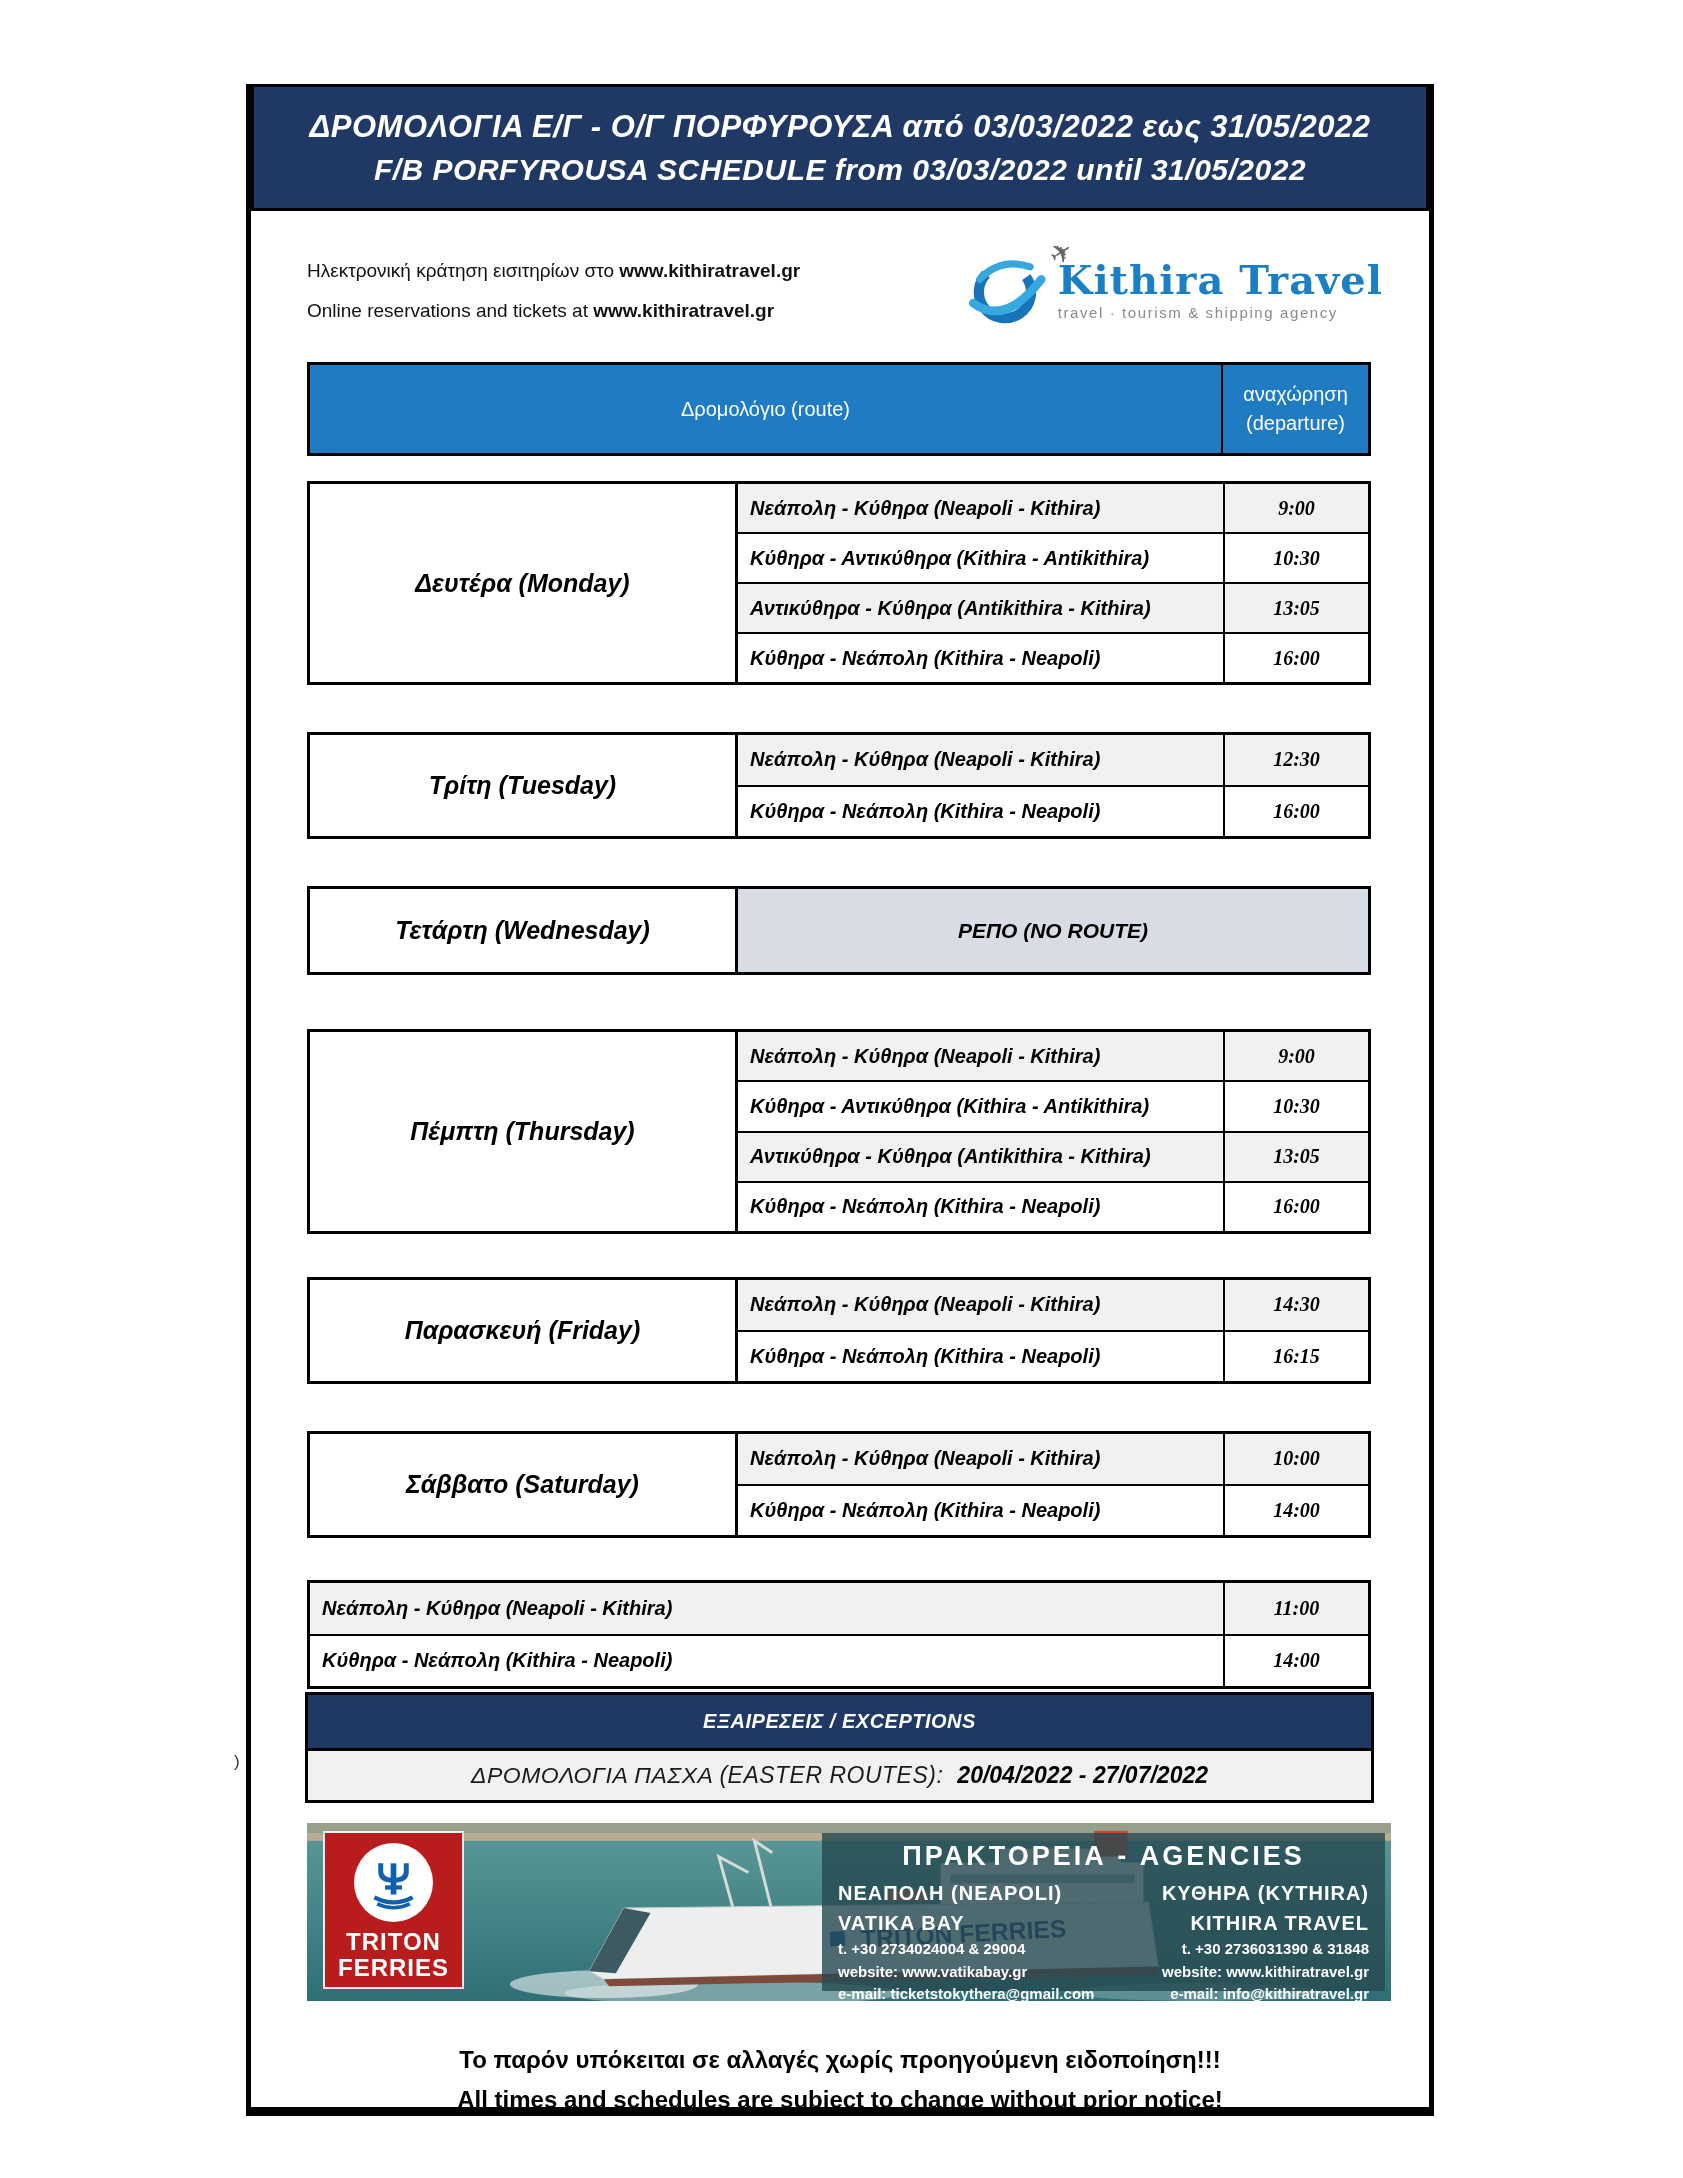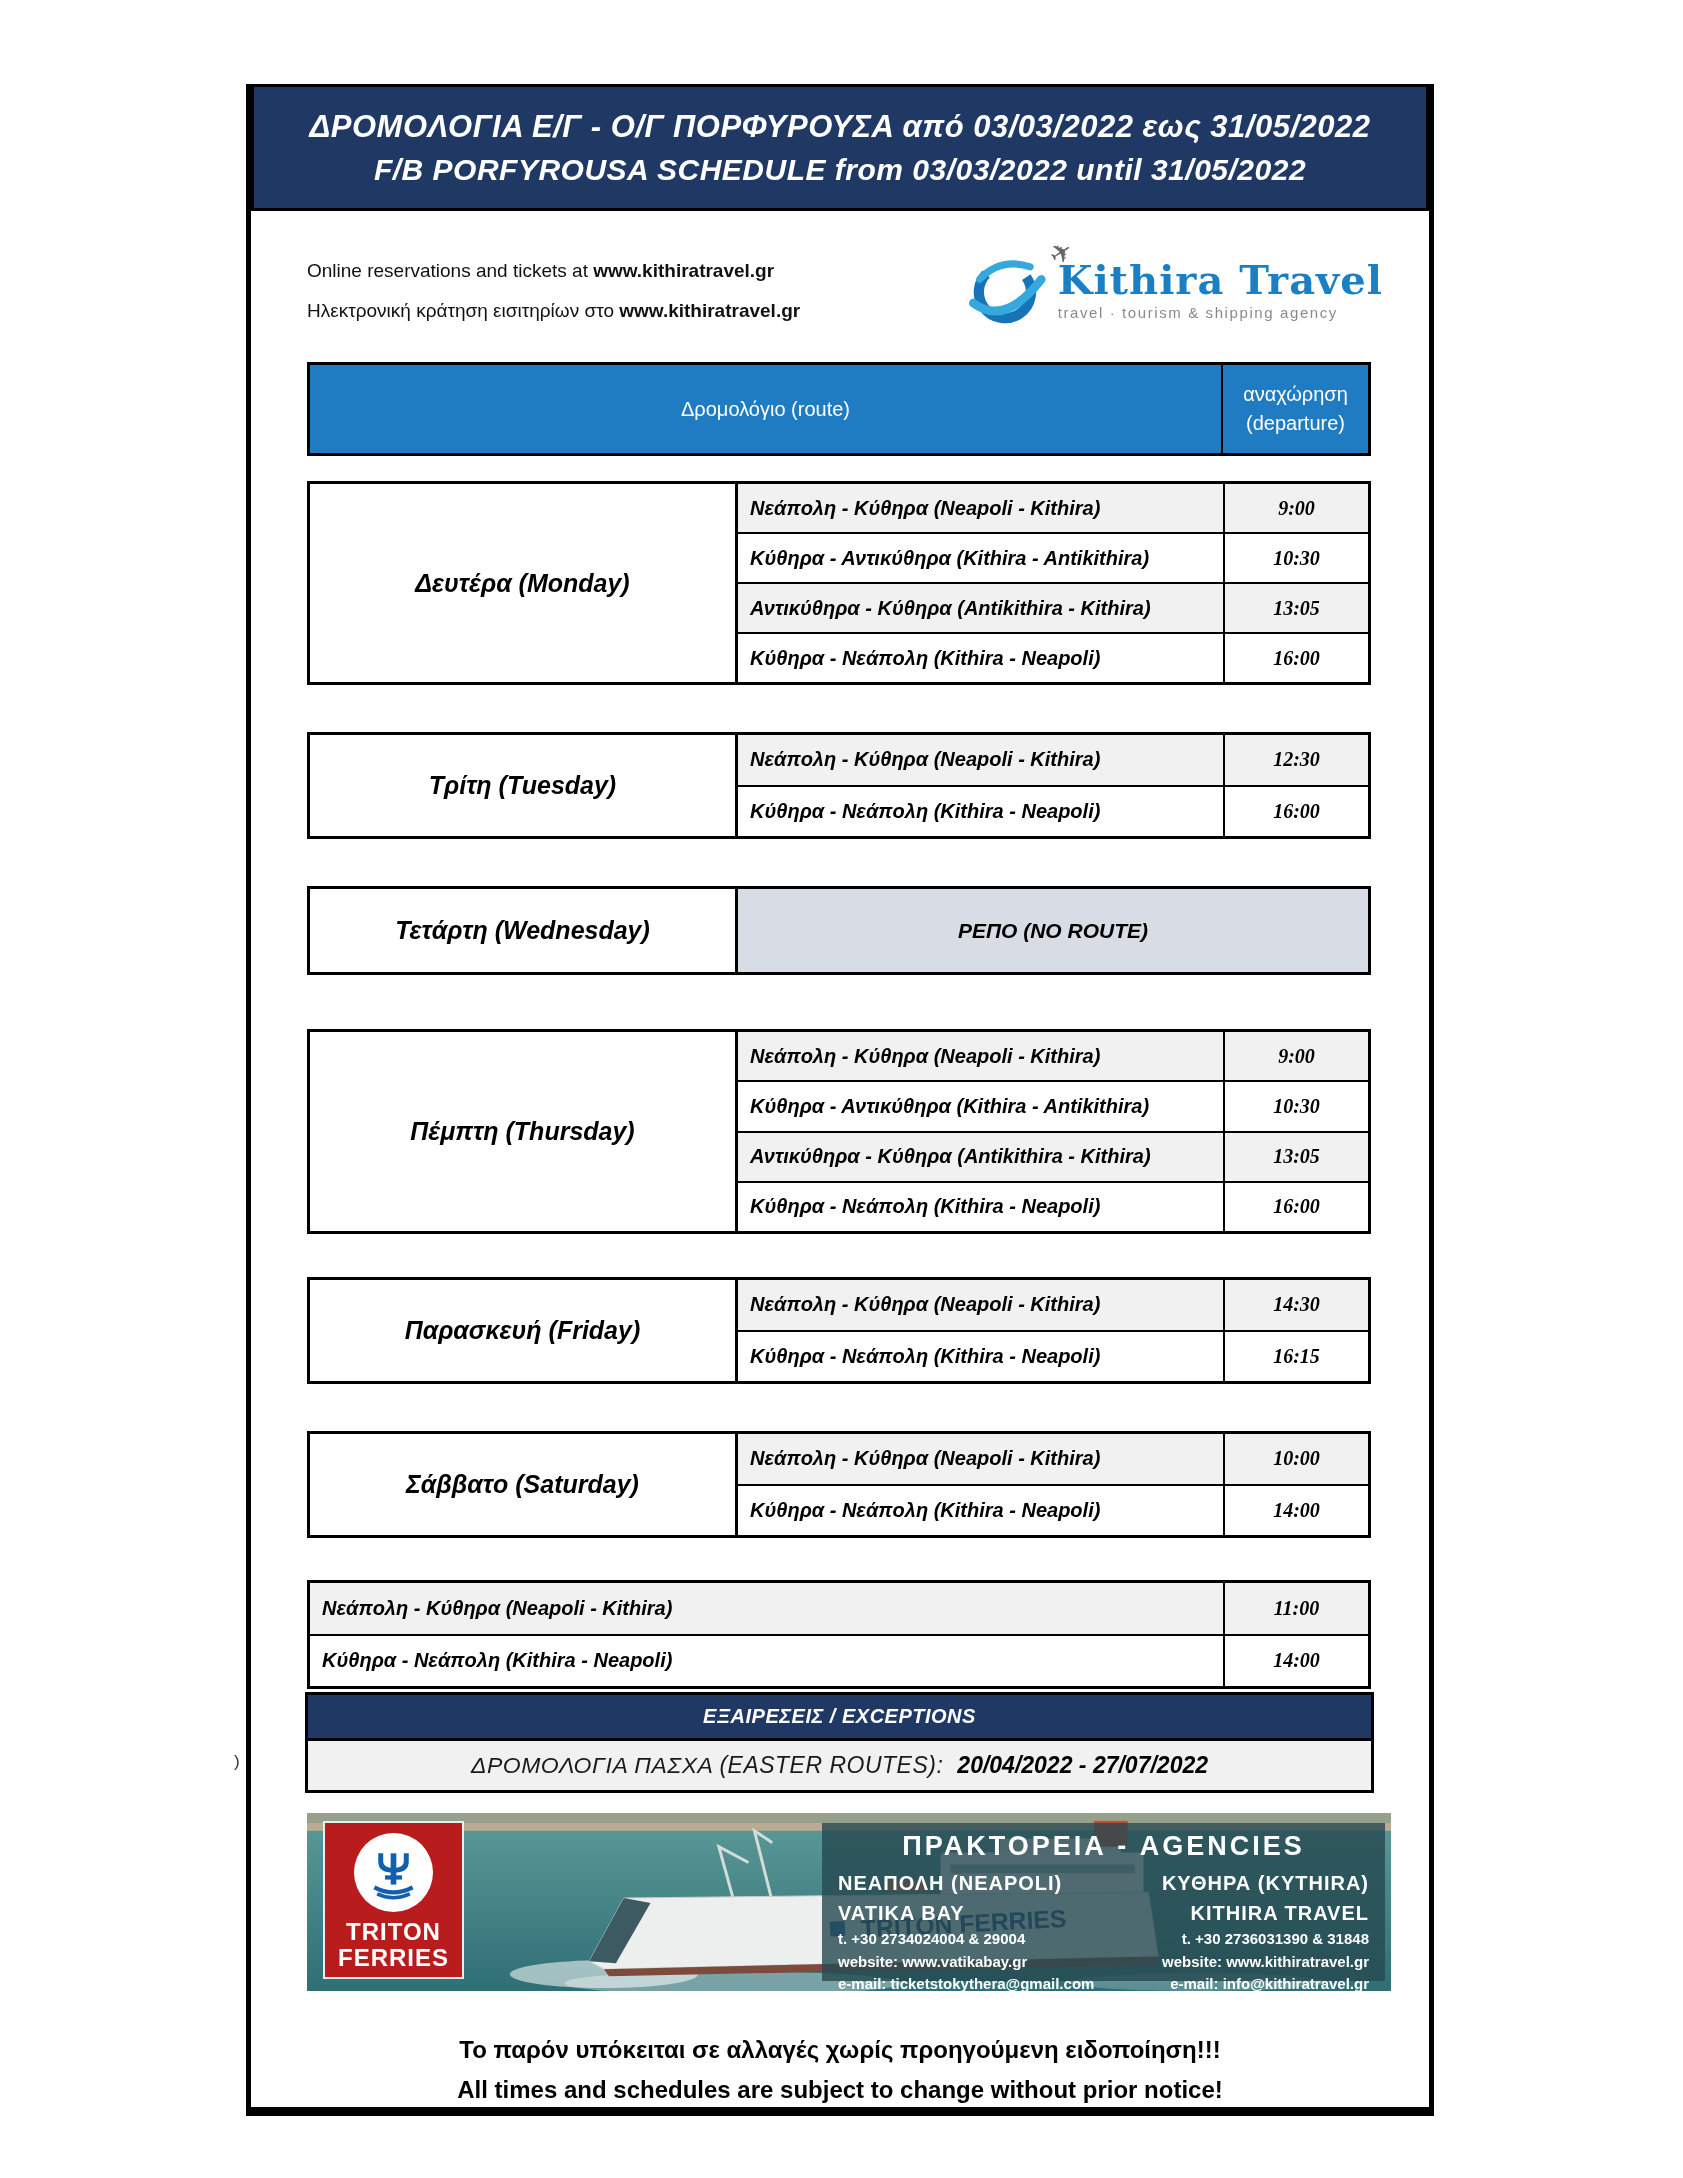--- a/index.html
+++ b/index.html
@@ -58,21 +58,21 @@
   #blk-mon { margin-top:25px; height:204px; }
   #blk-tue { margin-top:47px; height:107px; }
   #blk-wed { margin-top:47px; height:89px;  }
   #blk-thu { margin-top:54px; height:205px; }
   #blk-fri { margin-top:43px; height:107px; }
   #blk-sat { margin-top:47px; height:107px; }
   #blk-sun { margin-top:42px; height:109px; }
 
   
   .exc { margin:3px 0 0 54px; width:1069px; }
-  .exc-head { height:49px; background:#203864; border:3px solid #000; color:#fff;
+  .exc-head { height:59px; background:#203864; border:3px solid #000; color:#fff;
               font-weight:bold; font-style:italic; font-size:20px; letter-spacing:0.5px;
               display:flex; align-items:center; justify-content:center; }
   .exc-row { height:52px; background:#F1F1F1; border:3px solid #000; border-top:none;
              display:flex; align-items:center; justify-content:center; gap:14px; }
   .exc-label { font-style:italic; font-size:23px; color:#1a1a1a; letter-spacing:0.5px; }
   .exc-dates { font-style:italic; font-weight:bold; font-size:23px; color:#000; }
 
   
   .banner { position:relative; margin:20px 0 0 56px; width:1084px; height:178px; overflow:hidden; }
   .banner svg.sea { position:absolute; left:0; top:0; width:100%; height:100%; }
@@ -106,22 +106,22 @@
 
 <div class="frame">
 
   <div class="title-band">
     <div class="title-l1">ΔΡΟΜΟΛΟΓΙΑ Ε/Γ - Ο/Γ ΠΟΡΦΥΡΟΥΣΑ από 03/03/2022 εως 31/05/2022</div>
     <div class="title-l2">F/B PORFYROUSA SCHEDULE from 03/03/2022 until 31/05/2022</div>
   </div>
 
   <div class="res-row">
     <div class="res-text">
+      <div><span>Ηλεκτρονική κράτηση εισιτηρίων στο </span><b>www.kithiratravel.gr</b></div>
       <div><span>Online reservations and tickets at </span><b>www.kithiratravel.gr</b></div>
-      <div><span>Ηλεκτρονική κράτηση εισιτηρίων στο </span><b>www.kithiratravel.gr</b></div>
     </div>
     <div class="logo-box">
       <span class="plane">✈</span>
       <svg width="79" height="79" viewBox="0 0 100 100">
         <circle cx="48" cy="52" r="33" fill="none" stroke="#1874B8" stroke-width="13" stroke-dasharray="148 62" transform="rotate(-35 48 52)"></circle>
         <path d="M8 66 Q48 96 94 36" stroke="#35A8DD" stroke-width="11" fill="none" stroke-linecap="round"></path>
         <path d="M16 36 Q42 8 80 20" stroke="#35A8DD" stroke-width="9" fill="none" stroke-linecap="round"></path>
       </svg>
       <div>
         <div class="brand-name">Kithira Travel</div>

